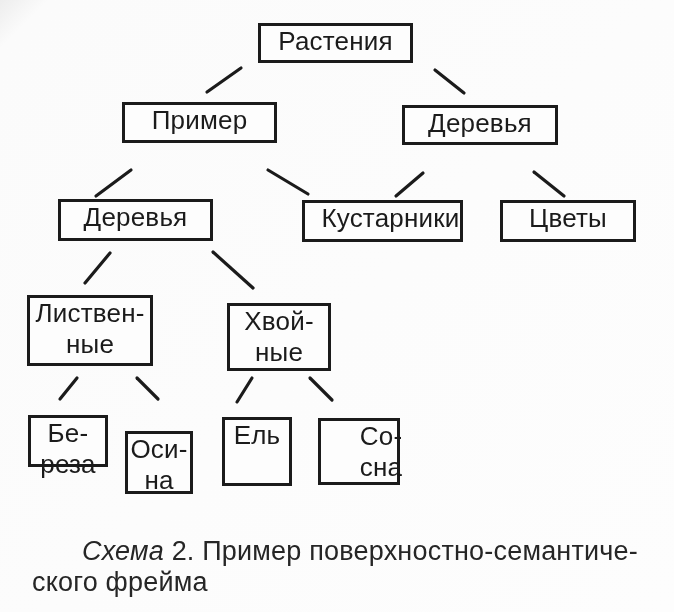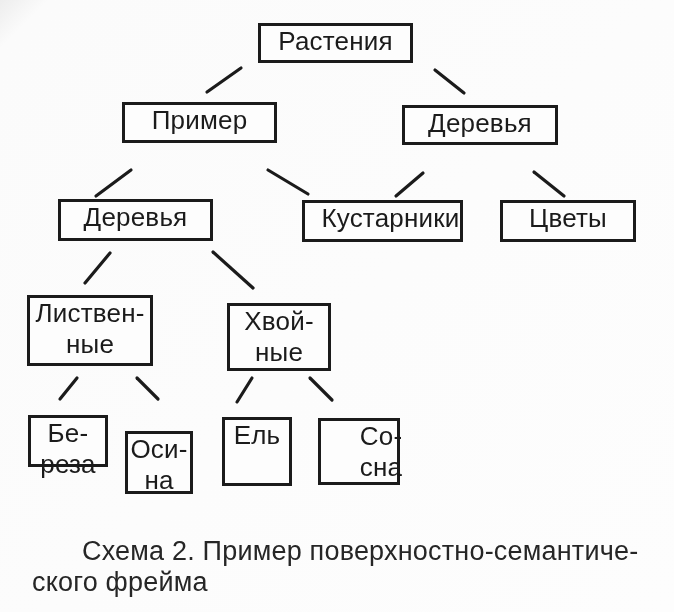--- a/index.html
+++ b/index.html
@@ -50,20 +50,21 @@
     width: 610px;
     font-size: 27px;
     line-height: 31px;
     color: #262626;
     letter-spacing: 0.2px;
   }
   .caption-line1 {
     text-indent: 50px;
   }
   .caption-italic {
+    font-style: italic;
   }
 </style>
 </head>
 <body>
 
 <div class="page">
 
   <svg class="edges-layer" viewBox="0 0 674 612" xmlns="http://www.w3.org/2000/svg">
     <line x1="241" y1="68" x2="207" y2="92"></line>
     <line x1="435" y1="70" x2="464" y2="93"></line>

